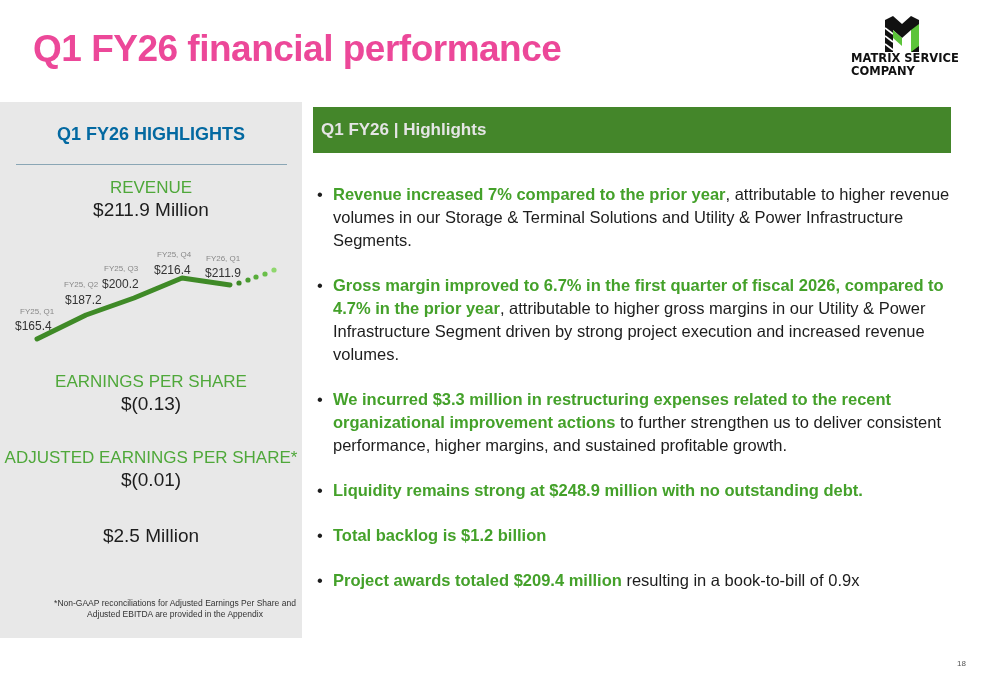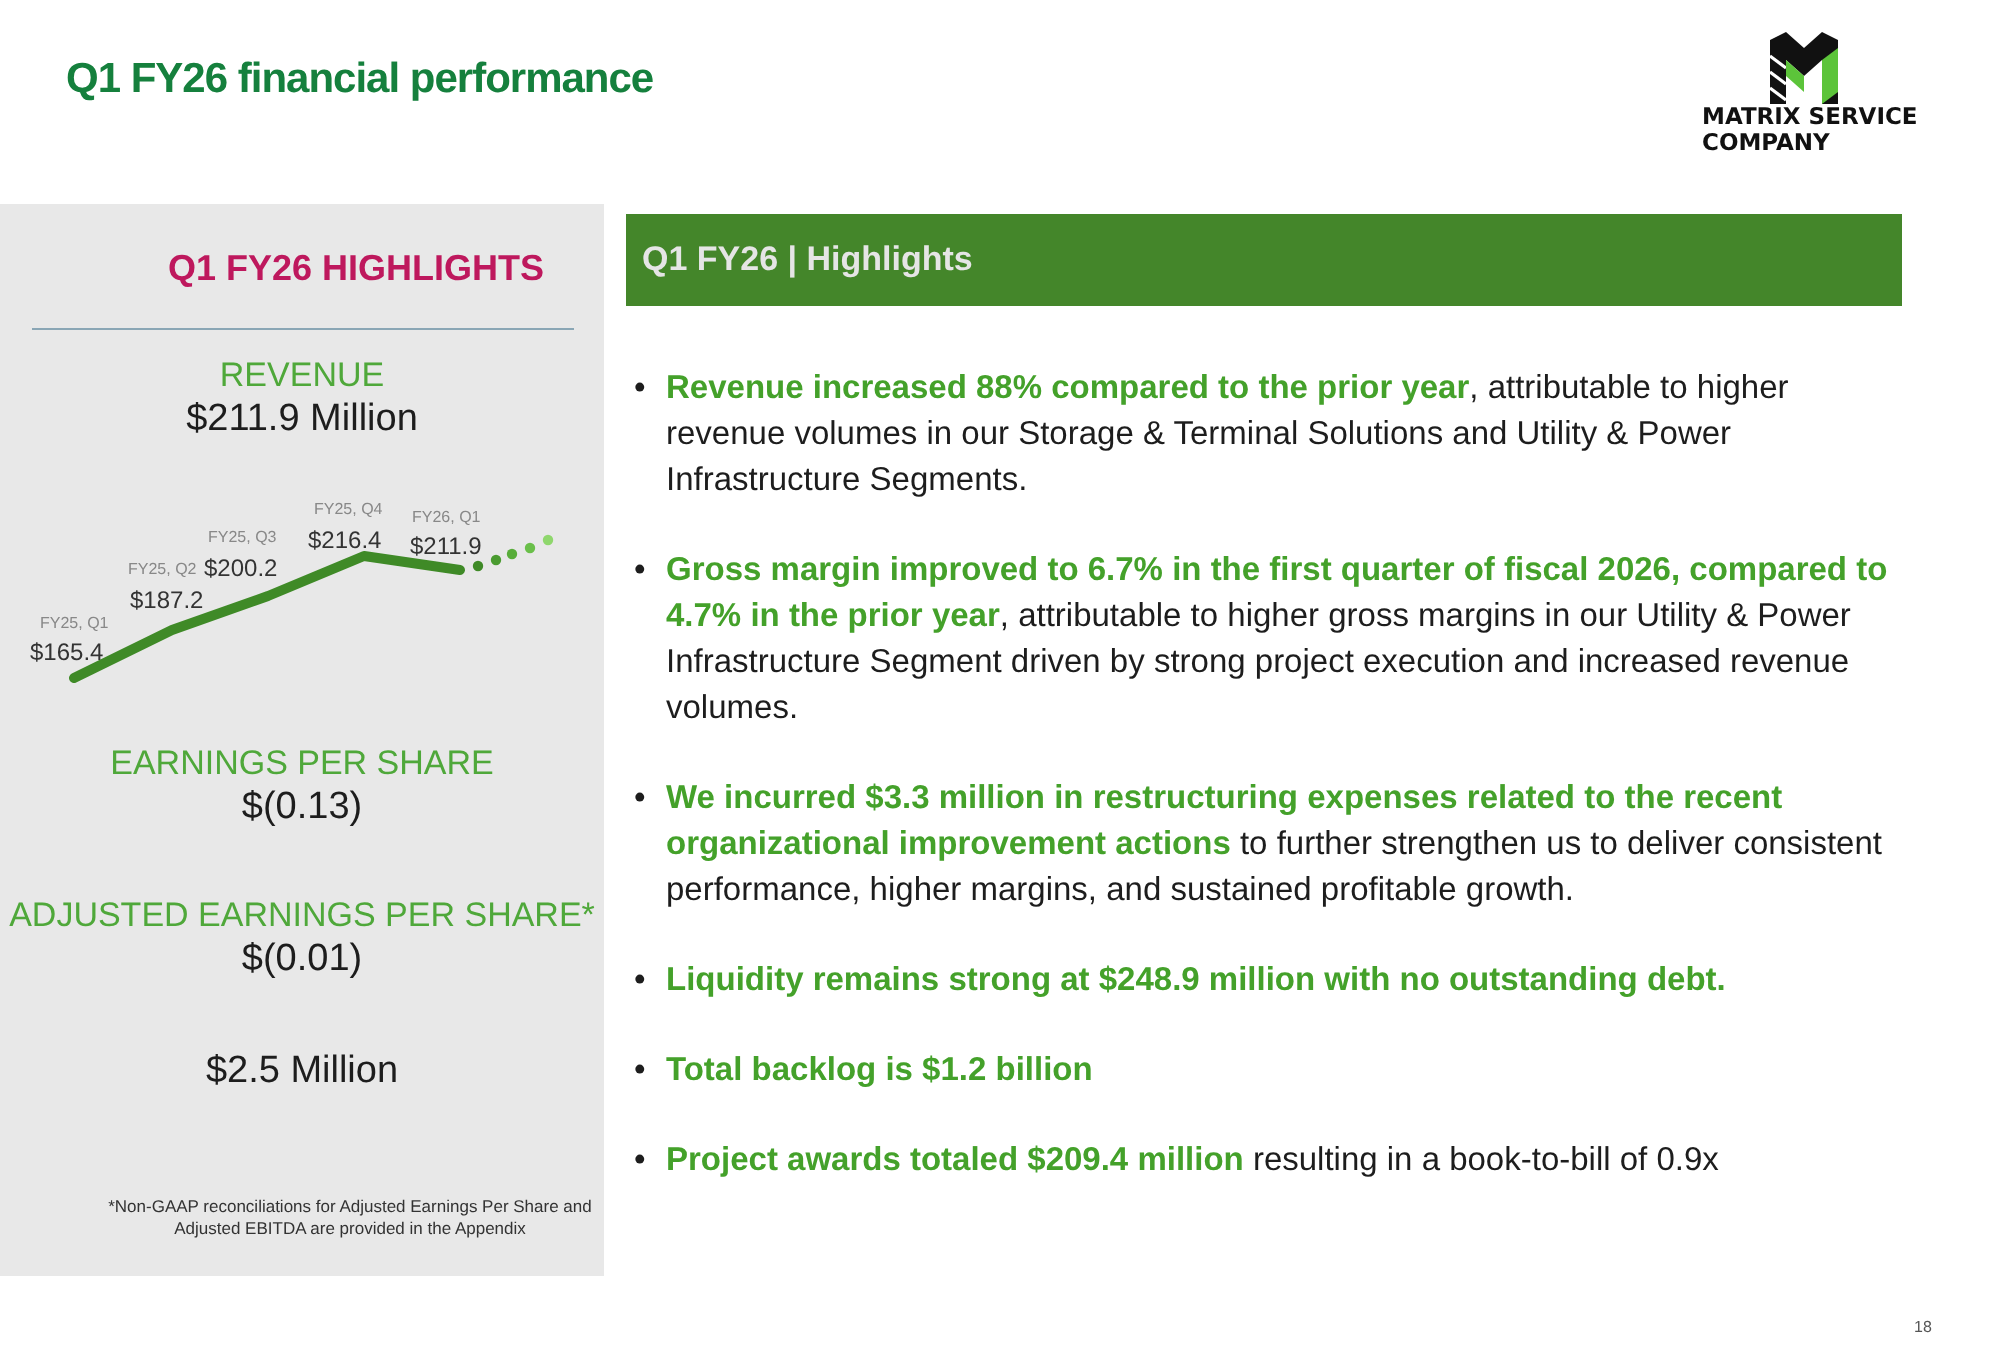--- a/index.html
+++ b/index.html
@@ -1,22 +1,22 @@
 <!DOCTYPE html>
 <html><head>
 <meta charset="utf-8">
 <style>
   html, body { margin:0; padding:0; }
   body { width:1000px; height:685px; background:#ffffff; position:relative; overflow:hidden;
          font-family:"Liberation Sans", sans-serif; color:#222; }
-  .title { position:absolute; left:33px; top:28px; font-size:21px; font-weight:bold; color:#15803d; letter-spacing:-0.5px; }
+  .title { position:absolute; left:33px; top:28px; font-size:37px; font-weight:bold; color:#ec4899; letter-spacing:-0.5px; }
   .logo { position:absolute; left:845px; top:16px; display:flex; align-items:center;flex-direction:column; }
   .logo-text { font-family:"DejaVu Sans", sans-serif; font-weight:bold; font-size:11.5px; line-height:13px; color:#111; margin-left:6px; }
   .left-panel { position:absolute; left:0; top:102px; width:302px; height:536px; background:#e8e8e8; }
-  .lp-head { position:absolute; left:0; width:302px; top:22px; text-align:center; font-weight:bold; font-size:18px; color:#be185d;margin-left:27px; }
+  .lp-head { position:absolute; left:0; width:302px; top:22px; text-align:center; font-weight:bold; font-size:18px; color:#0369a1; }
   .lp-rule { position:absolute; left:16px; width:271px; top:62px; border-top:1px solid #8aa6b5; }
   .metric { position:absolute; left:0; width:302px; text-align:center; }
   .metric .lbl { font-size:17px; color:#4fa83a; }
   .metric .val { font-size:19px; color:#1d1d1d; margin-top:1px; }
   .chart { position:absolute; left:0; top:140px; }
   .foot { position:absolute; left:0; width:302px; top:496px; text-align:center; font-size:8.5px; color:#333; line-height:11px;padding-left:24px; }
   .band { position:absolute; left:313px; top:107px; width:638px; height:46px; background:#44862a; }
   .band span { position:absolute; left:8px; top:13px; font-size:17px; font-weight:bold; color:#e5e5e5; }
   .bullets { position:absolute; left:315px; top:183px; width:640px; }
   .bullet { position:relative; padding-left:18px; font-size:16.5px; line-height:23px; color:#1d1d1d; }
@@ -96,21 +96,21 @@
   </div>
 </div>
 
 <div class="band">
   <span>Q1 FY26 | Highlights</span>
 </div>
 
 <div class="bullets">
   <div class="bullet" style="margin-bottom:22px;">
     <span class="dot">•</span>
-    <b>Revenue increased 88% compared to the prior year</b><span>, attributable to higher revenue volumes in our Storage &amp; Terminal Solutions and Utility &amp; Power Infrastructure Segments.</span>
+    <b>Revenue increased 7% compared to the prior year</b><span>, attributable to higher revenue volumes in our Storage &amp; Terminal Solutions and Utility &amp; Power Infrastructure Segments.</span>
   </div>
   <div class="bullet" style="margin-bottom:22px;">
     <span class="dot">•</span>
     <b>Gross margin improved to 6.7% in the first quarter of fiscal 2026, compared to 4.7% in the prior year</b><span>, attributable to higher gross margins in our Utility &amp; Power Infrastructure Segment driven by strong project execution and increased revenue volumes.</span>
   </div>
   <div class="bullet" style="margin-bottom:22px;">
     <span class="dot">•</span>
     <b>We incurred $3.3 million in restructuring expenses related to the recent organizational improvement actions</b><span> to further strengthen us to deliver consistent performance, higher margins, and sustained profitable growth.</span>
   </div>
   <div class="bullet" style="margin-bottom:22px;">

